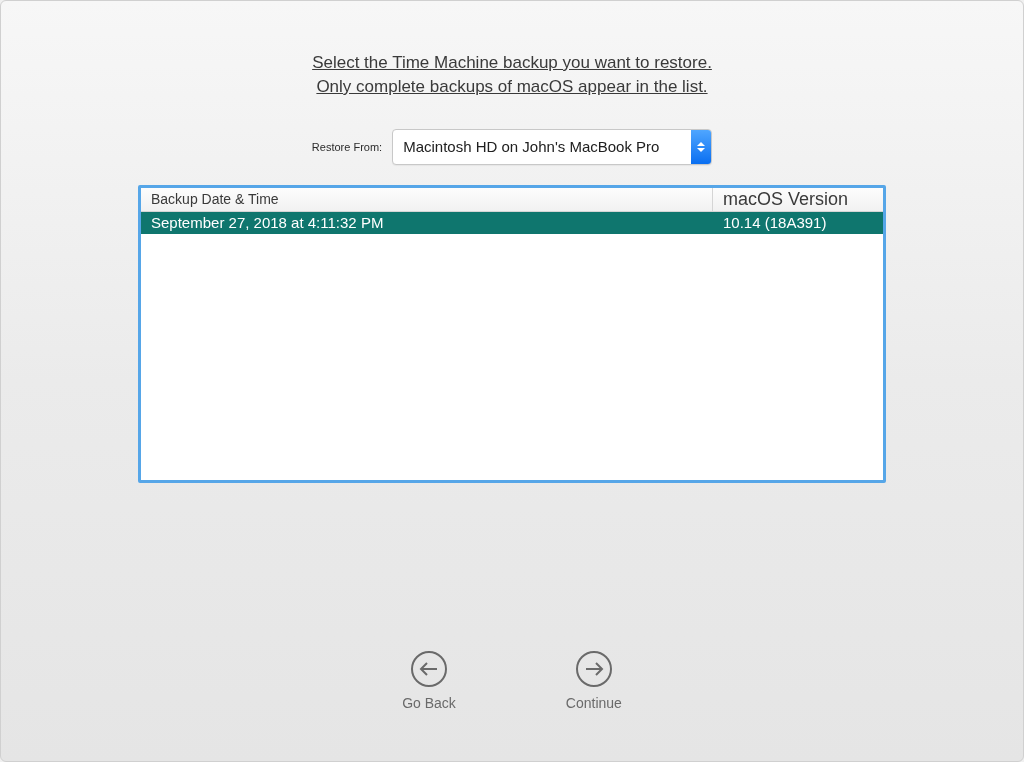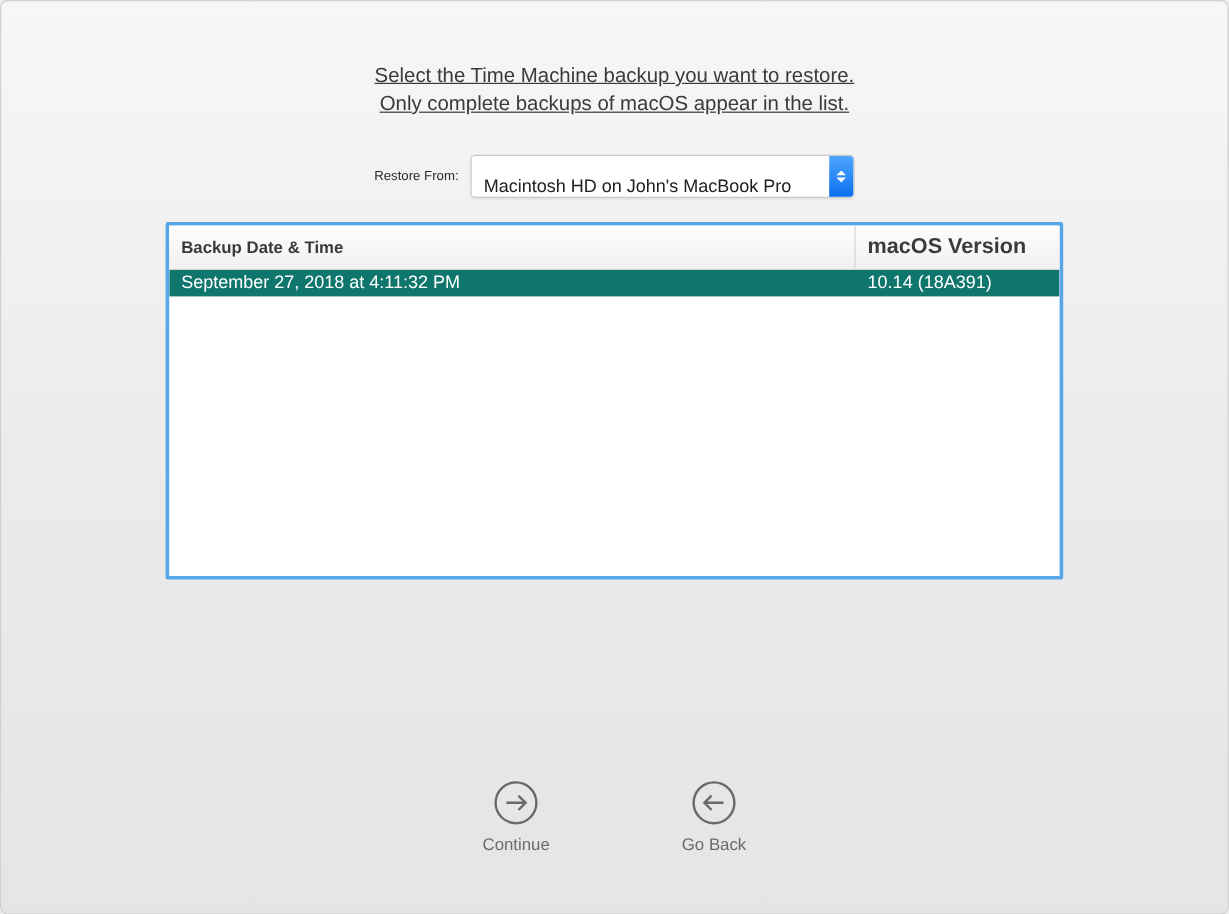--- a/index.html
+++ b/index.html
@@ -52,21 +52,21 @@
       gap: 10px;
     }
     
     .restore-label {
       font-size: 11px;
       color: #2c2c2c;
     }
     
     .dropdown {
       display: flex;
-      align-items: flex-end;
+      align-items: center;
       background: #ffffff;
       border: 1px solid #c8c8c8;
       border-radius: 4px;
       height: 36px;
       min-width: 320px;
       position: relative;
       box-shadow: 0 1px 1px rgba(0,0,0,0.05);
       cursor: default;
     }
     
@@ -112,23 +112,22 @@
       background: #ffffff;
       border: 3px solid #56a6e8;
       border-radius: 2px;
       overflow: hidden;
     }
     
     .table-header {
       display: flex;
       background: linear-gradient(to bottom, #fdfdfd, #f1f1f1);
       border-bottom: 1px solid #d5d5d5;
-      height: 37px;
-      align-items: center;
-      font-weight: bold;
+      height: 24px;
+      align-items: center;
     }
     
     .col-date {
       flex: 1;
       padding: 0 10px;
       font-size: 14px;
       color: #3a3a3a;
       border-right: 1px solid #d5d5d5;
       height: 100%;
       display: flex;
@@ -244,28 +243,28 @@
         <div class="row-date">September 27, 2018 at 4:11:32 PM</div>
         <div class="row-version">10.14 (18A391)</div>
       </div>
     </div>
   </div>
 
   <div class="footer">
     <div class="nav-button">
       <div class="nav-icon">
         <svg width="20" height="16" viewBox="0 0 20 16">
-          <path class="arrow-right" d="M 12 2 L 18 8 L 12 14 M 18 8 L 2 8"></path>
+          <path class="arrow-left" d="M 8 2 L 2 8 L 8 14 M 2 8 L 18 8"></path>
         </svg>
       </div>
-      <span class="nav-label">Continue</span>
+      <span class="nav-label">Go Back</span>
     </div>
     <div class="nav-button">
       <div class="nav-icon">
         <svg width="20" height="16" viewBox="0 0 20 16">
-          <path class="arrow-left" d="M 8 2 L 2 8 L 8 14 M 2 8 L 18 8"></path>
+          <path class="arrow-right" d="M 12 2 L 18 8 L 12 14 M 18 8 L 2 8"></path>
         </svg>
       </div>
-      <span class="nav-label">Go Back</span>
+      <span class="nav-label">Continue</span>
     </div>
   </div>
 
 </div>
 
 </body></html>

